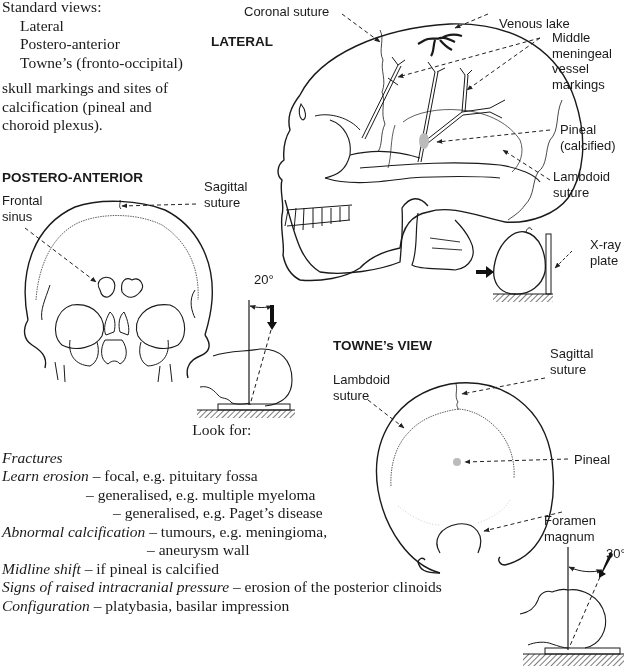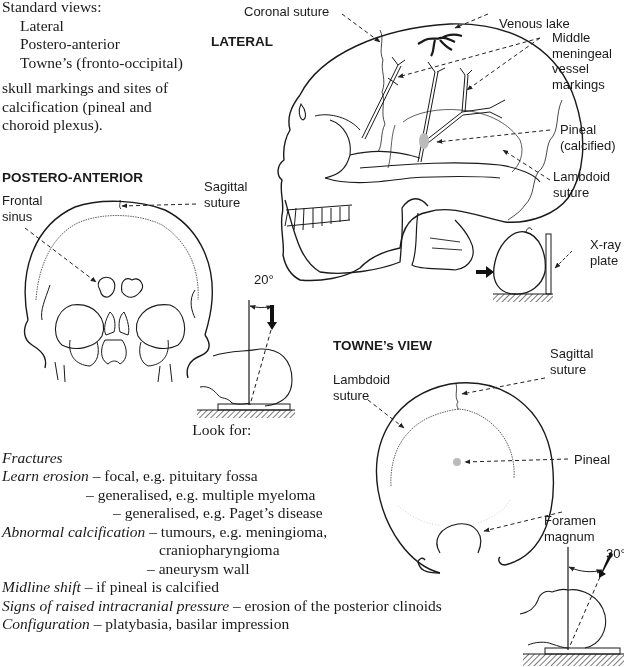--- a/index.html
+++ b/index.html
@@ -224,18 +224,17 @@
 </div>
 <div class="lbl sans" style="left:606px; top:546px;">30°</div>
 
 <div class="lookfor serif">
   <div style="margin-bottom:9px;text-align:center;">Look for:</div>
   <div class="row"><span class="it">Fractures</span></div>
   <div class="row"><span class="it">Learn erosion</span><span> – focal, e.g. pituitary fossa</span></div>
   <div class="row" style="padding-left:84px;"><span>– generalised, e.g. multiple myeloma</span></div>
   <div class="row" style="padding-left:111px;"><span>– generalised, e.g. Paget’s disease</span></div>
   <div class="row"><span class="it">Abnormal calcification</span><span> – tumours, e.g. meningioma,</span></div>
-  <div class="row" style="padding-left:157px;"><span>craniopharyngioma</span></div>
   <div class="row" style="padding-left:145px;"><span>– aneurysm wall</span></div>
   <div class="row"><span class="it">Midline shift</span><span> – if pineal is calcified</span></div>
   <div class="row"><span class="it">Signs of raised intracranial pressure</span><span> – erosion of the posterior clinoids</span></div>
   <div class="row"><span class="it">Configuration</span><span> – platybasia, basilar impression</span></div>
 </div>
 
 </body></html>

